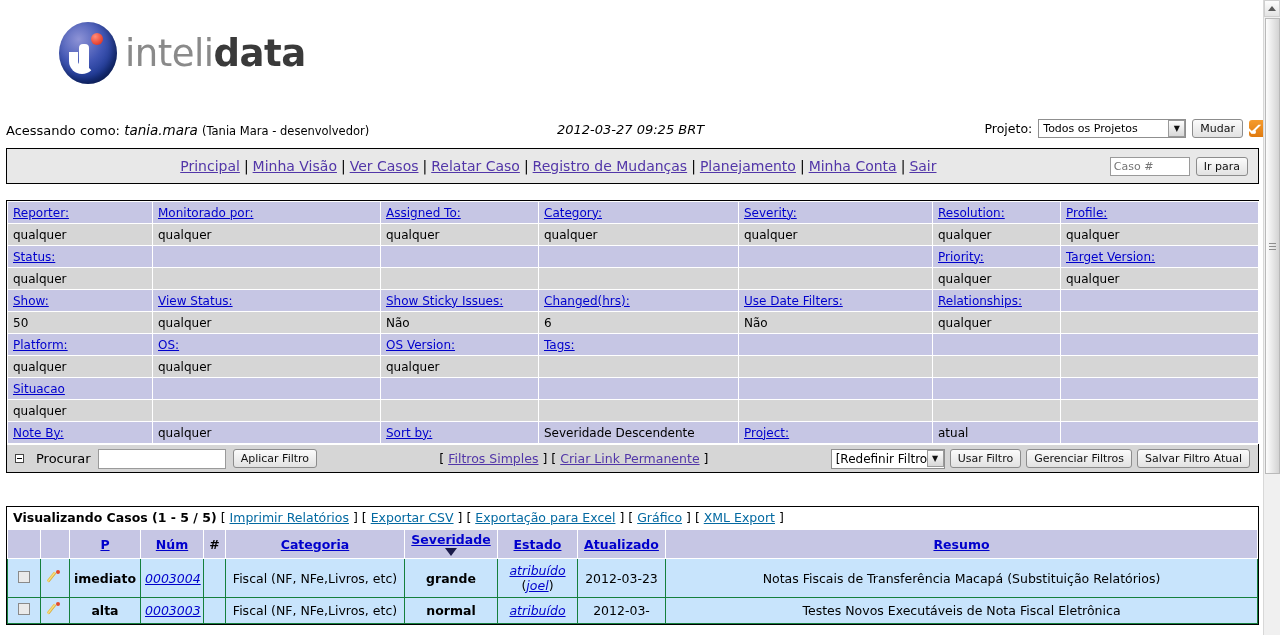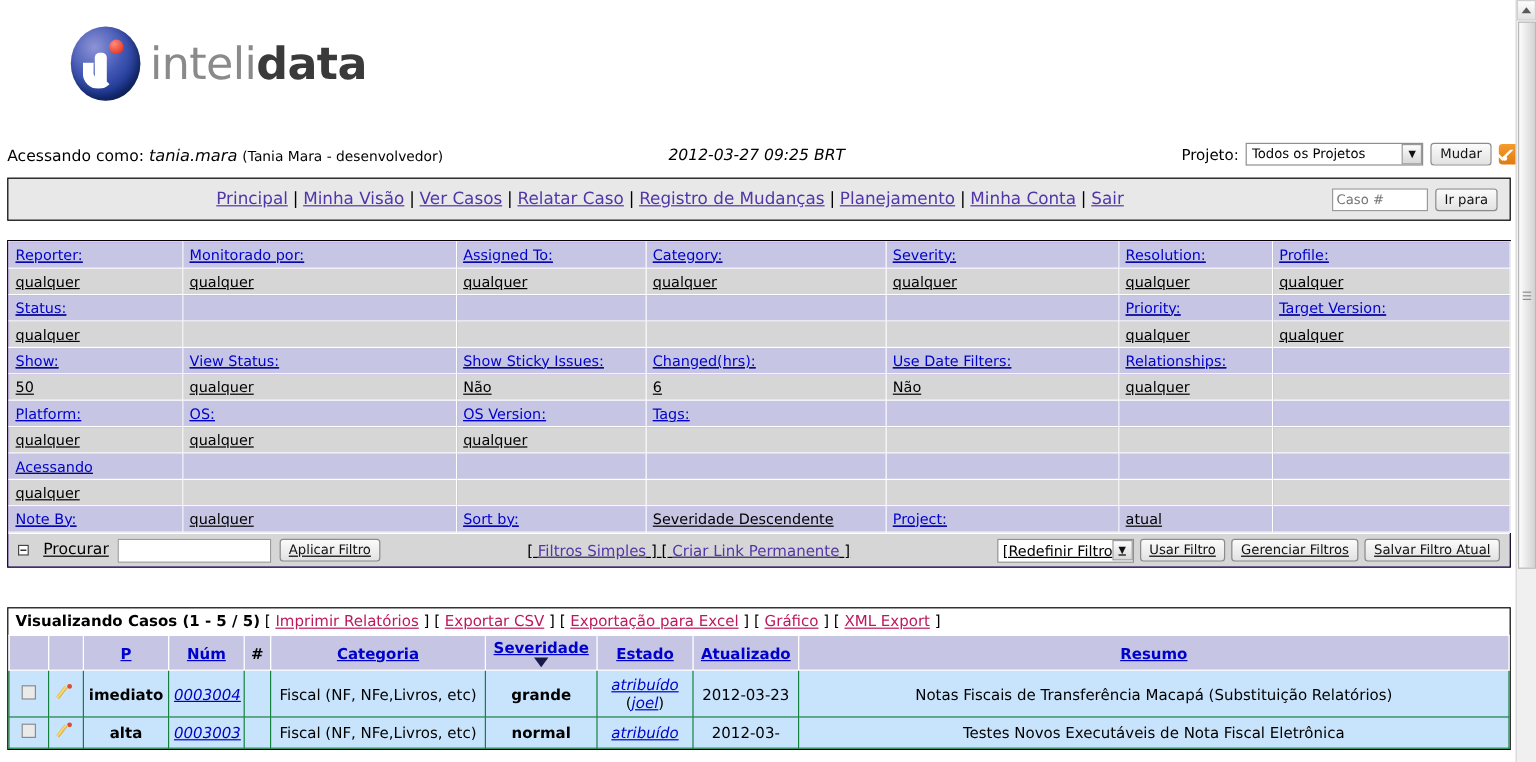--- a/index.html
+++ b/index.html
@@ -146,22 +146,21 @@
     font-size: 11px;
     padding: 1px 3px;
     font-family: "DejaVu Sans", "Liberation Sans", sans-serif;
   }
 
   
   .filter-box {
     position: absolute; left: 6px; top: 200px;
     width: 1253px;
     border: 1px solid #000000;
-    background: #6d28d9;
-    text-decoration: underline;
+    background: #b91c1c;
   }
   table.filters {
     width: 100%;
     border-collapse: collapse;
     table-layout: fixed;
     font-size: 12px;
   }
   table.filters td {
     border: 1px solid #ffffff;
     padding: 3px 5px;
@@ -201,21 +200,21 @@
     width: 1253px;
     border: 1px solid #000000;
     background: #ffffff;
   }
   .cases-title {
     padding: 3px 6px 4px 6px;
     font-size: 12.5px;
     white-space: nowrap;
   }
   .cases-title b { font-weight: bold; }
-  .cases-title a { color: #be185d; text-decoration: underline; margin-top: 48px; }
+  .cases-title a { color: #0369a1; text-decoration: underline; margin-top: 48px; }
   table.cases {
     width: 100%;
     border-collapse: collapse;
     table-layout: fixed;
     font-size: 12.5px;
   }
   table.cases th {
     background: #c6c6e4;
     border: 1px solid #ffffff;
     height: 28px;
@@ -413,21 +412,21 @@
           <tr class="val">
             <td>qualquer</td>
             <td>qualquer</td>
             <td>qualquer</td>
             <td></td>
             <td></td>
             <td></td>
             <td></td>
           </tr>
           <tr class="hdr">
-            <td><a href="#">Acessando</a></td>
+            <td><a href="#">Situacao</a></td>
             <td></td>
             <td></td>
             <td></td>
             <td></td>
             <td></td>
             <td></td>
           </tr>
           <tr class="val">
             <td>qualquer</td>
             <td></td>

